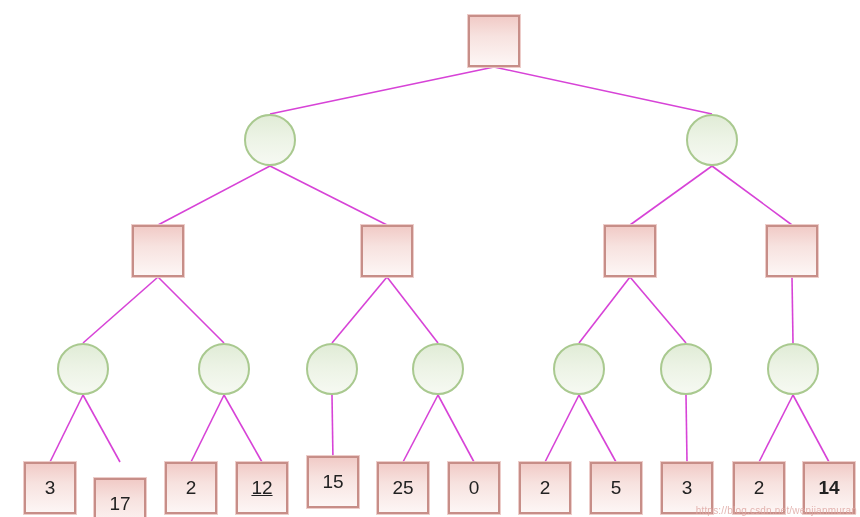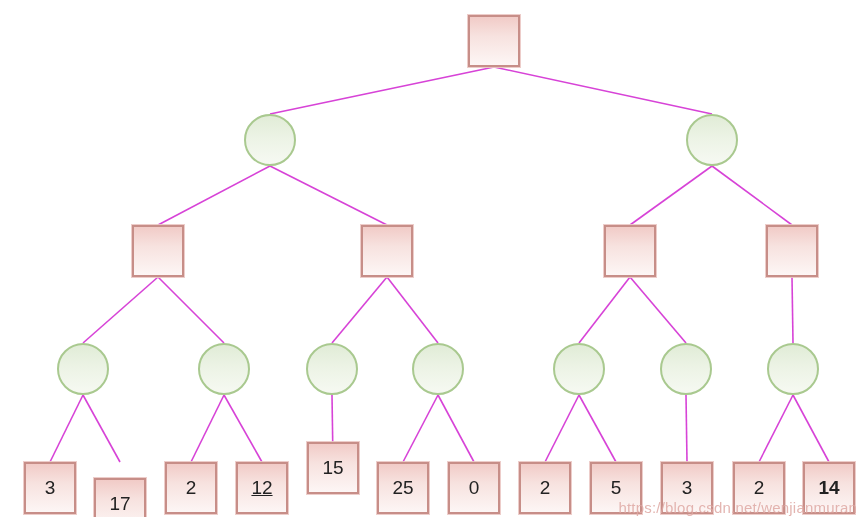--- a/index.html
+++ b/index.html
@@ -49,21 +49,21 @@
   }
   .node.leaf {
     font-size: 19px;
     color: var(--leaf-text, #222222);
   }
   #watermark {
     position: absolute;
     right: 3px;
     bottom: 1px;
     z-index: 3;
-    font-size: 15px;
+    font-size: 10px;
     color: var(--watermark, #dfa9a4);
     opacity: 0.85;
     letter-spacing: 0.2px;
     white-space: nowrap;
   }
 </style>
 </head>
 <body>
 
 <div id="tree-canvas">
@@ -106,21 +106,21 @@
     <div class="node circle" style="left: 198px; top: 343px;"></div>
     <div class="node circle" style="left: 306px; top: 343px;"></div>
     <div class="node circle" style="left: 412px; top: 343px;"></div>
     <div class="node circle" style="left: 553px; top: 343px;"></div>
     <div class="node circle" style="left: 660px; top: 343px;"></div>
     <div class="node circle" style="left: 767px; top: 343px;"></div>
     <div class="node square leaf" style="left: 24px; top: 462px;">3</div>
     <div class="node square leaf" style="left: 94px; top: 478px;">17</div>
     <div class="node square leaf" style="left: 165px; top: 462px;">2</div>
     <div class="node square leaf" style="left: 236px; top: 462px; text-decoration: underline;">12</div>
-    <div class="node square leaf" style="left: 307px; top: 442px;">15</div>
+    <div class="node square leaf" style="left: 307px; top: 456px;">15</div>
     <div class="node square leaf" style="left: 377px; top: 462px;">25</div>
     <div class="node square leaf" style="left: 448px; top: 462px;">0</div>
     <div class="node square leaf" style="left: 519px; top: 462px;">2</div>
     <div class="node square leaf" style="left: 590px; top: 462px;">5</div>
     <div class="node square leaf" style="left: 661px; top: 462px;">3</div>
     <div class="node square leaf" style="left: 733px; top: 462px;">2</div>
     <div class="node square leaf" style="left: 803px; top: 462px; font-weight: bold;">14</div>
   </div>
 
 </body></html>

